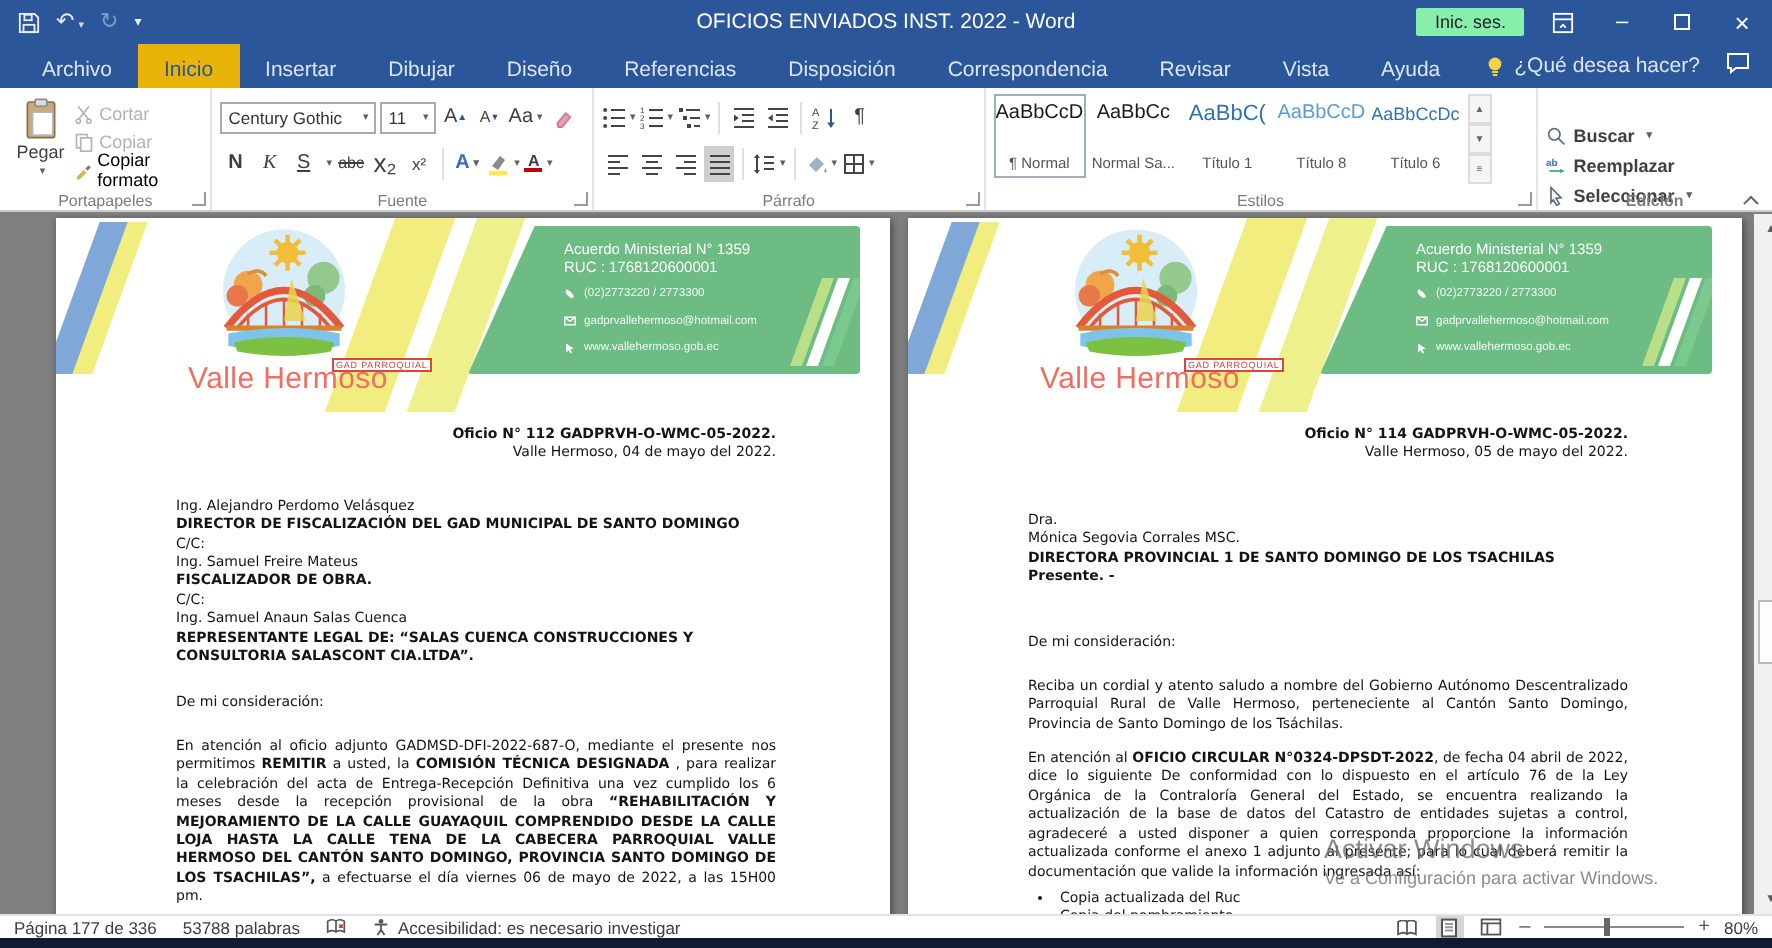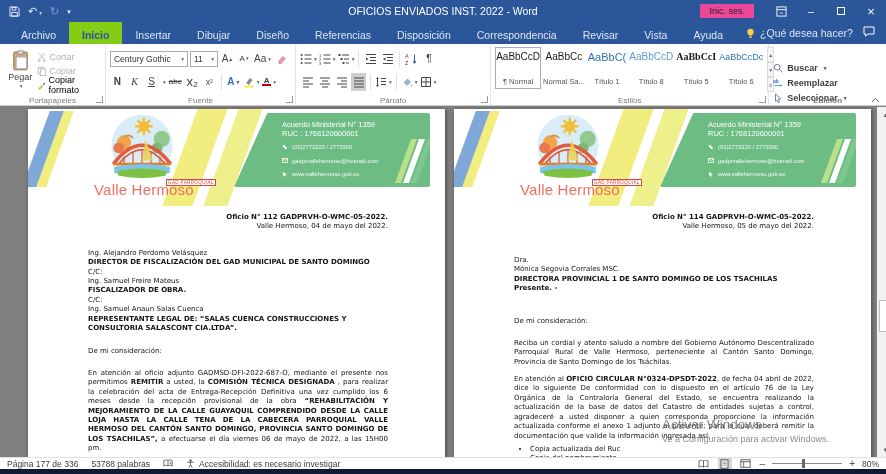--- a/index.html
+++ b/index.html
@@ -6,28 +6,28 @@
   html,body { width: 886px; height: 474px; overflow: hidden; }
   body { font-family: "Liberation Sans", sans-serif; background:#7f7f7f; position:relative; }
 
   
   .tb { height:22px; background:#2b579a; display:flex; align-items:center; color:#fff; position:relative; }
   .qat { display:flex; align-items:center; gap:8px; padding-left:9px; z-index:2; }
   .qat .ic { color:#e8eefb; font-size:11px; line-height:1; }
   .qat .dim { opacity:.45; }
   .tb-title { position:absolute; left:0; right:0; text-align:center; font-size:10.5px; color:#fff; }
   .tb-right { display:flex; align-items:center; margin-left:auto; z-index:2; }
-  .signin { background:#ec4899; color:#1e1e1e; font-size:9px; padding:2px 9px; margin-right:12px; border-radius:1px; }
+  .signin { background:#86efac; color:#1e1e1e; font-size:9px; padding:2px 9px; margin-right:4px; border-radius:1px; }
   .winbtn { width:30px; height:22px; display:flex; align-items:center; justify-content:center; font-size:11px; color:#fff; }
   .restore-box { width:8px; height:8px; border:1px solid #fff; display:block; }
 
   
   .tabs { height:22px; background:#2b579a; display:flex; align-items:stretch; color:#dbe5f3; font-size:10.5px; padding-left:8px; position:relative; }
   .tab { padding:4px 13px 0; display:flex; align-items:center; }
-  .tab.active { background:#84cc16; color:#2b579a;font-weight:bold; }
+  .tab.active { background:#eab308; color:#2b579a; }
   .tellme { display:flex; align-items:center; gap:5px; padding:0 10px; }
   .fb-icon { position:absolute; right:11px; top:4px; }
 
   
   .ribbon { height:62px; background:#fff; border-bottom:1px solid #cdcdcd; display:flex; position:relative; }
   .grp { position:relative; border-right:1px solid #e4e4e4; padding:3px 3px 13px 4px; height:100%; }
   .grp-label { position:absolute; bottom:0; left:0; right:0; text-align:center; font-size:8px; color:#7c7c7c; }
   .launcher { position:absolute; bottom:2px; right:2px; width:7px; height:7px; border-right:1px solid #9a9a9a; border-bottom:1px solid #9a9a9a; }
   .r { display:flex; align-items:center; height:23px; gap:2px; }
   .btn { display:flex; align-items:center; justify-content:center; min-width:15px; height:18px; font-size:10px; color:#3f3f3f; }
@@ -381,24 +381,20 @@
       <div class="st-sample">AaBbCc</div>
       <div class="st-name">Normal Sa...</div>
     </div>
     <div class="stylecard">
       <div class="st-sample" style="color:#2e74b5;font-size:11px">AaBbC(</div>
       <div class="st-name">Título 1</div>
     </div>
     <div class="stylecard">
       <div class="st-sample" style="color:#5b9bd5">AaBbCcD</div>
       <div class="st-name">Título 8</div>
-    </div>
-    <div class="stylecard">
-      <div class="st-sample" style="font-weight:bold;font-family:'Liberation Serif',serif">AaBbCcI</div>
-      <div class="st-name">Título 5</div>
     </div>
     <div class="stylecard">
       <div class="st-sample" style="color:#2e74b5;font-size:9px">AaBbCcDc</div>
       <div class="st-name">Título 6</div>
     </div>
     <div class="st-scroll">
       <div>▲</div>
       <div>▼</div>
       <div>≡</div>
     </div>

